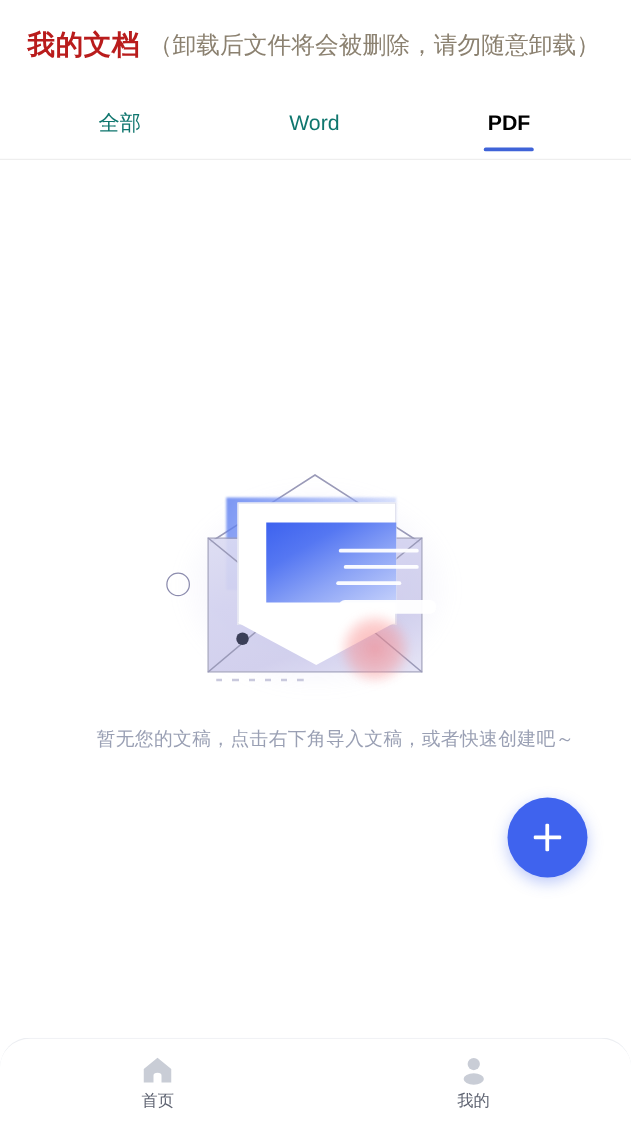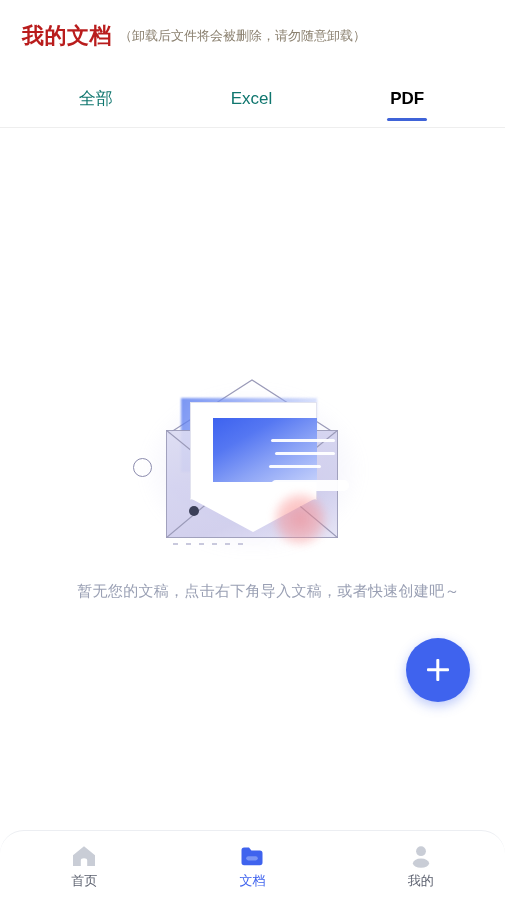--- a/index.html
+++ b/index.html
@@ -34,21 +34,21 @@
     background: #ffffff;
   }
   .header-title {
     font-size: 22px;
     font-weight: bold;
     color: #b91c1c;
     letter-spacing: 0.5px;
     white-space: nowrap;
   }
   .header-note {
-    font-size: 13px;
+    font-size: 19px;
     color: #8b8170;
     margin-left: 7px;
     white-space: nowrap;
     letter-spacing: 0px;
     text-align: right;
   }
 
   
   .tabbar {
     height: 56px;
@@ -322,21 +322,21 @@
     <span class="header-title">我的文档</span>
     <span class="header-note">（卸载后文件将会被删除，请勿随意卸载）</span>
   </div>
 
   <div class="tabbar">
     <div class="tab">
       <span class="tab-label">全部</span>
       <span class="tab-underline"></span>
     </div>
     <div class="tab">
-      <span class="tab-label">Excel</span>
+      <span class="tab-label">Word</span>
       <span class="tab-underline"></span>
     </div>
     <div class="tab active">
       <span class="tab-label">PDF</span>
       <span class="tab-underline"></span>
     </div>
   </div>
 
   <div class="content">
 
@@ -384,27 +384,20 @@
 
   <div class="bottomnav">
 
     <div class="nav-item">
       <svg class="nav-icon" viewBox="0 0 26 26">
         <path d="M13 3.2 L24 12.2 L24 23 L16.2 23 L16.2 17.4 Q16.2 15.2 13 15.2 Q9.8 15.2 9.8 17.4 L9.8 23 L2 23 L2 12.2 Z" fill="#c9cdd6"></path>
       </svg>
       <span class="nav-label">首页</span>
     </div>
 
-    <div class="nav-item active">
-      <svg class="nav-icon" viewBox="0 0 26 26">
-        <path d="M2.5 7.2 A2.6 2.6 0 0 1 5.1 4.6 L10 4.6 L12.4 7.6 L20.9 7.6 A2.6 2.6 0 0 1 23.5 10.2 L23.5 19.6 A2.6 2.6 0 0 1 20.9 22.2 L5.1 22.2 A2.6 2.6 0 0 1 2.5 19.6 Z" fill="#3f63ee"></path>
-        <rect x="7.2" y="13.2" width="11.6" height="4.2" rx="2.1" fill="#7b95f4"></rect>
-      </svg>
-      <span class="nav-label">文档</span>
-    </div>
 
     <div class="nav-item">
       <svg class="nav-icon" viewBox="0 0 26 26">
         <circle cx="13" cy="8.2" r="4.9" fill="#c9cdd6"></circle>
         <ellipse cx="13" cy="20.2" rx="8.1" ry="4.6" fill="#c9cdd6"></ellipse>
       </svg>
       <span class="nav-label">我的</span>
     </div>
   </div>
 

